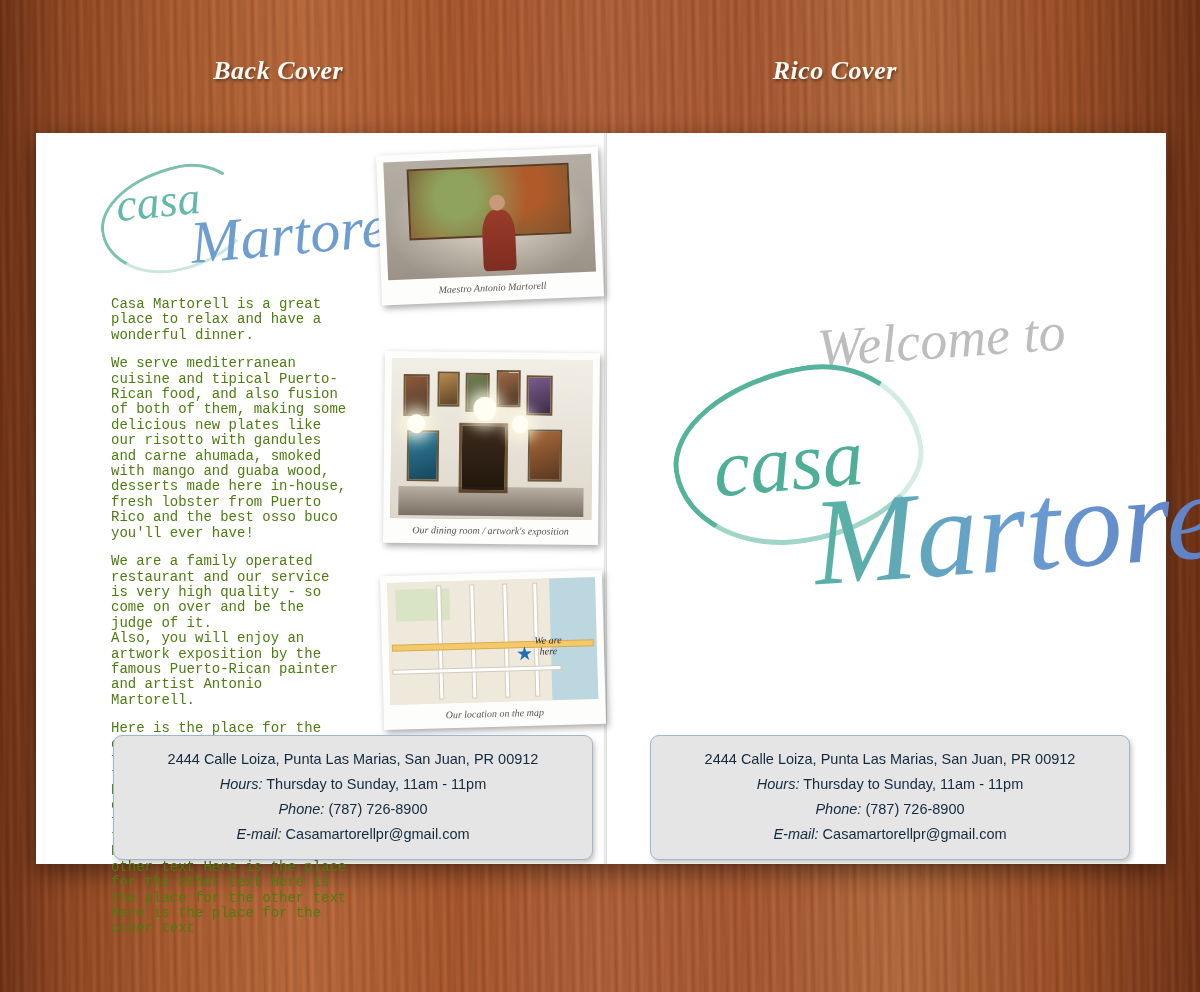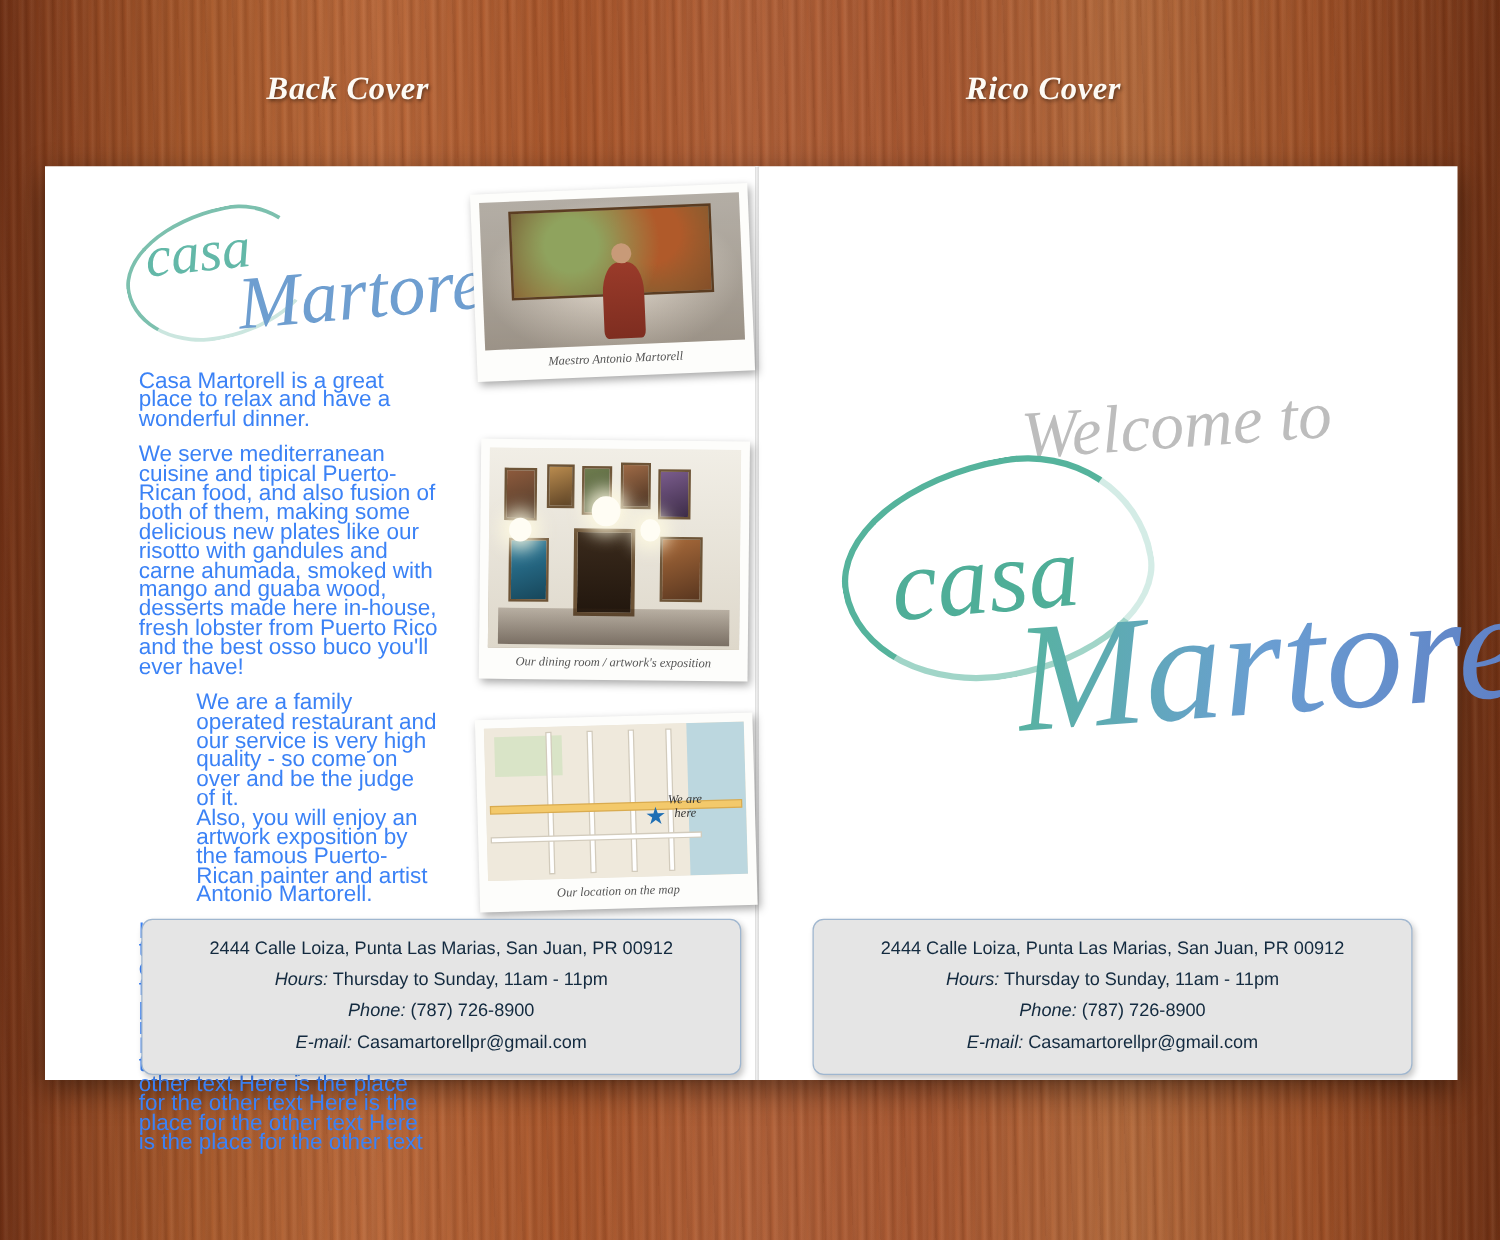--- a/index.html
+++ b/index.html
@@ -91,23 +91,24 @@
     border-radius: 60% 40% 55% 45% / 50% 55% 45% 50%;
     border-right-color: transparent;
     border-bottom-color: rgba(124,192,174,0.4);
     transform: rotate(-12deg);
   }
 
   .body-copy {
     position: absolute;
     left: 75px; top: 164px;
     width: 240px;
-    color: #3b82f6;
-    font-size: 18px;
+    color: #4d7c0f;
+    font-size: 14px;
     line-height: 15.4px;
+    font-family: Liberation Mono, monospace;
   }
   .body-copy p { margin: 0 0 13px 0; }
 
   .photos { position: absolute; left: 340px; top: 11px; width: 230px; }
   .polaroid {
     background: #fdfdfb;
     box-shadow: 2px 3px 7px rgba(0,0,0,0.35);
     padding: 7px 7px 0 7px;
     position: absolute;
   }
@@ -253,21 +254,21 @@
 
     <div class="logo-back">
       <div class="logo-swirl"></div>
       <div class="script logo-casa">casa</div>
       <div class="script logo-martorell">Martorell</div>
     </div>
 
     <div class="body-copy">
       <p>Casa Martorell is a great place to relax and have a wonderful dinner.</p>
       <p>We serve mediterranean cuisine and tipical Puerto-Rican food, and also fusion of both of them, making some delicious new plates like our risotto with gandules and carne ahumada, smoked with mango and guaba wood, desserts made here in-house, fresh lobster from Puerto Rico and the best osso buco you'll ever have!</p>
-      <p style="white-space: pre-line; margin-left: 46px;">We are a family operated restaurant and our service is very high quality - so come on over and be the judge of it.
+      <p style="white-space: pre-line;">We are a family operated restaurant and our service is very high quality - so come on over and be the judge of it.
 Also, you will enjoy an artwork exposition by the famous Puerto-Rican painter and artist Antonio Martorell.</p>
       <p>Here is the place for the other text Here is the place for the other text Here is the place for the other text Here is the place for the other text Here is the place for the other text Here is the place for the other text Here is the place for the other text Here is the place for the other text Here is the place for the other text Here is the place for the other text</p>
     </div>
 
     <div class="photos">
 
       <div class="polaroid pol1">
         <div class="ph">
           <div class="painting"></div>
           <div class="person"></div>

